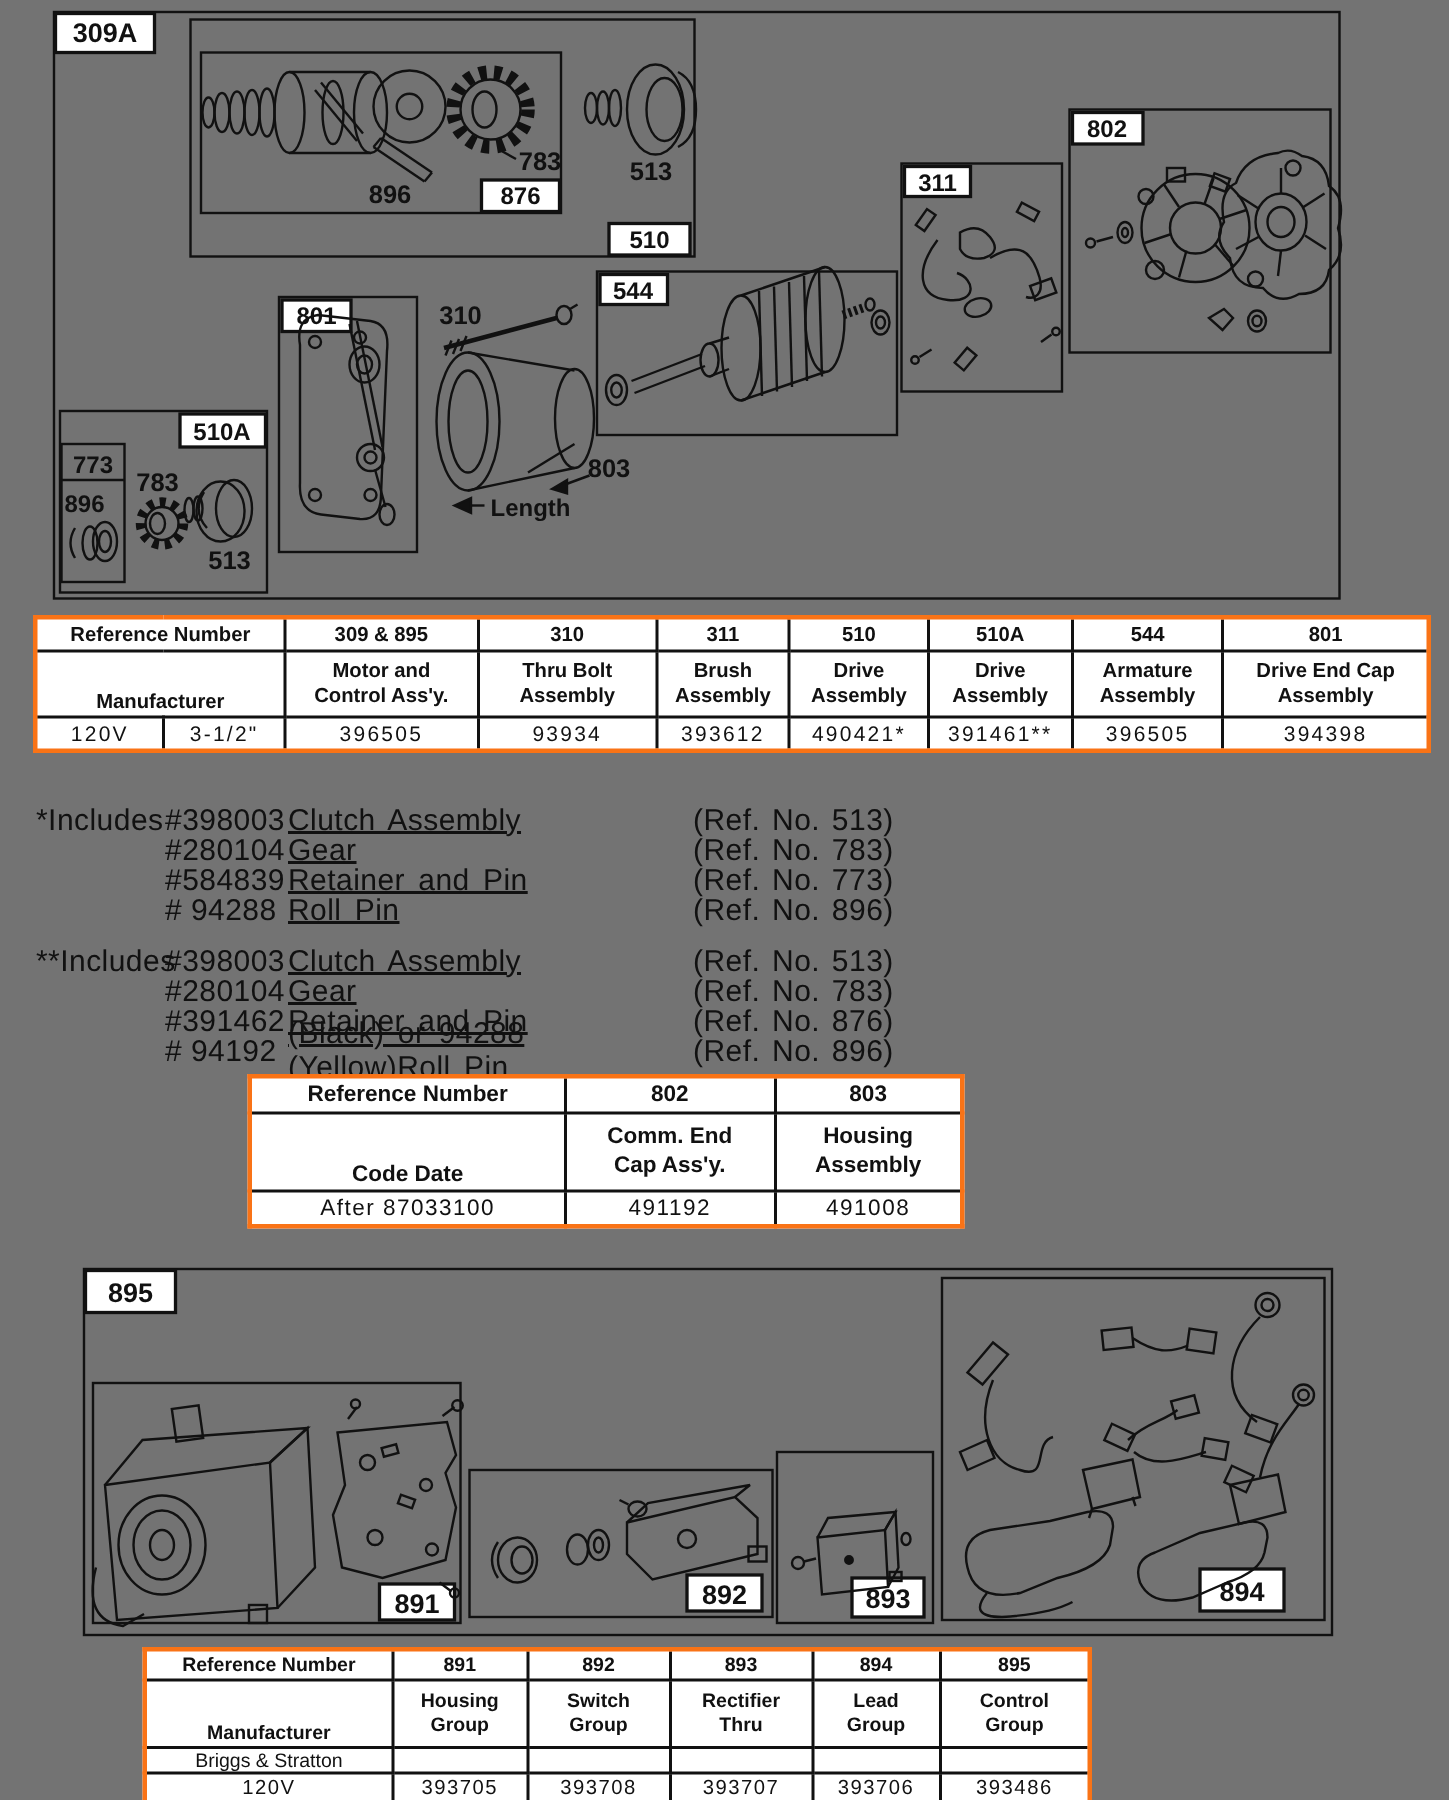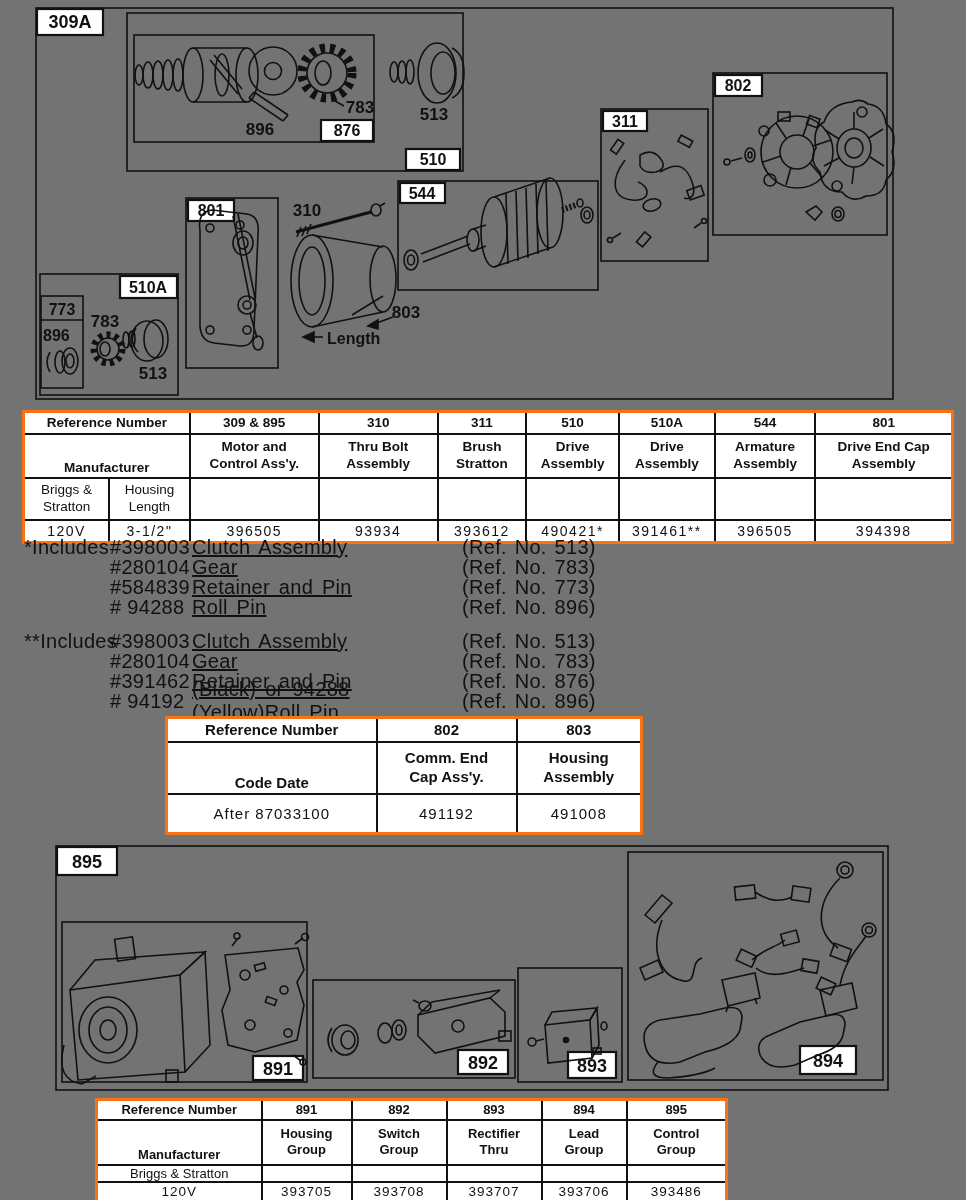--- a/index.html
+++ b/index.html
@@ -20,21 +20,21 @@
   table.t td{border:2px solid #111;text-align:center;vertical-align:middle;
              padding:0 2px;overflow:hidden;}
   table.t{border:3px solid #f97316;}
   .b{font-weight:bold;}
   .pre{white-space:pre-line;line-height:1.25;}
   .vb{vertical-align:bottom !important;padding-bottom:2px !important;}
   .t1{left:22px;top:410px;width:932px;font-size:13.5px;}
   .t1 .r1{height:22px;} .t1 .r2{height:44px;} .t1 .r3{height:42px;} .t1 .r4{height:23px;}
   .t1 td.val{letter-spacing:1.5px;font-weight:400;font-size:14px;}
   .t2{left:165px;top:716px;width:475px;font-size:15px;}
-  .t2 .r1{height:24px;} .t2 .r2{height:52px;} .t2 .r3{height:24px;} .t2 .r4{height:40px;margin-top:28px;}
+  .t2 .r1{height:24px;} .t2 .r2{height:52px;} .t2 .r3{height:24px;} .t2 .r4{height:24px;margin-top:28px;}
   .t2 td.val{letter-spacing:1px;font-weight:400;}
   .t3{left:95px;top:1098px;width:630px;font-size:13px;}
   .t3 .r1{height:20px;} .t3 .r2{height:45px;} .t3 .r3{height:17px;} .t3 .r4{height:21px;}
   .t3 td.val{letter-spacing:1px;font-weight:400;font-size:13.5px;}
 
   .notes{position:absolute;left:24px;top:537px;width:640px;font-size:20px;
          letter-spacing:.3px;}
   .nrow{display:flex;height:20px;align-items:center;}
   .nlabel{width:86px;flex:none;}
   .nnum{width:82px;flex:none;}
@@ -273,42 +273,29 @@
     <td class="b">544</td>
     <td class="b">801</td>
   </tr>
   <tr class="r2">
     <td colspan="2" class="b vb">Manufacturer</td>
     <td class="b pre">Motor and
 Control Ass'y.</td>
     <td class="b pre">Thru Bolt
 Assembly</td>
     <td class="b pre">Brush
-Stratton</td>
+Assembly</td>
     <td class="b pre">Drive
 Assembly</td>
     <td class="b pre">Drive
 Assembly</td>
     <td class="b pre">Armature
 Assembly</td>
     <td class="b pre">Drive End Cap
 Assembly</td>
-  </tr>
-  <tr class="r3">
-    <td class="pre">Briggs &amp;
-Stratton</td>
-    <td class="pre">Housing
-Length</td>
-    <td></td>
-    <td></td>
-    <td></td>
-    <td></td>
-    <td></td>
-    <td></td>
-    <td></td>
   </tr>
   <tr class="r4">
     <td class="val">120V</td>
     <td class="val">3-1/2"</td>
     <td class="val">396505</td>
     <td class="val">93934</td>
     <td class="val">393612</td>
     <td class="val">490421*</td>
     <td class="val">391461**</td>
     <td class="val">396505</td>

